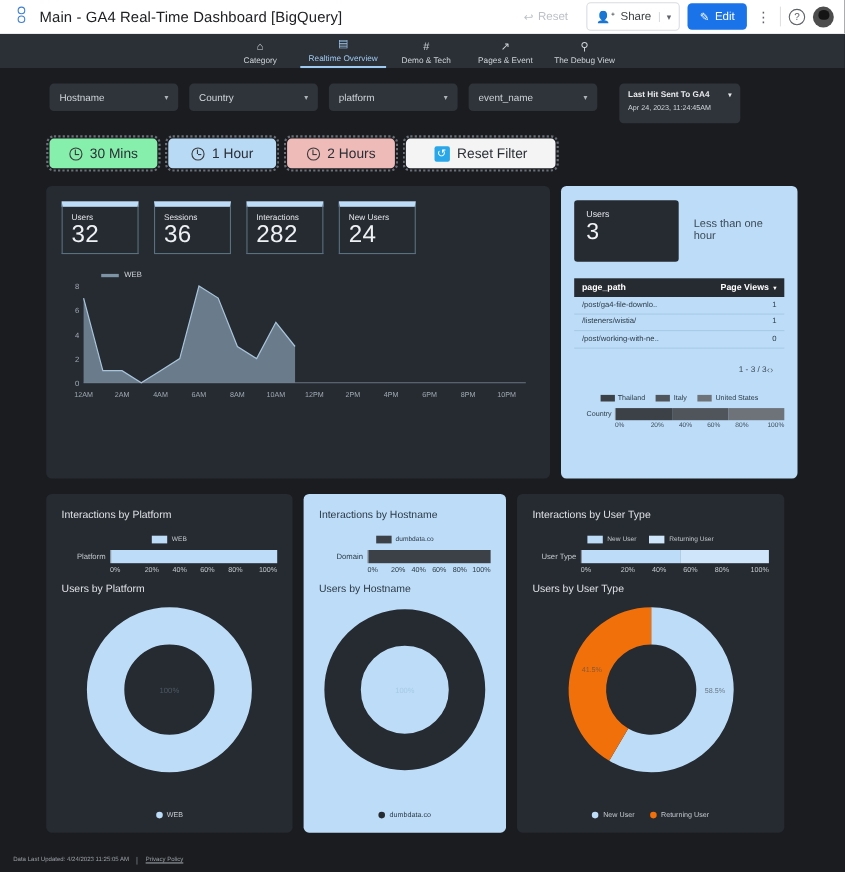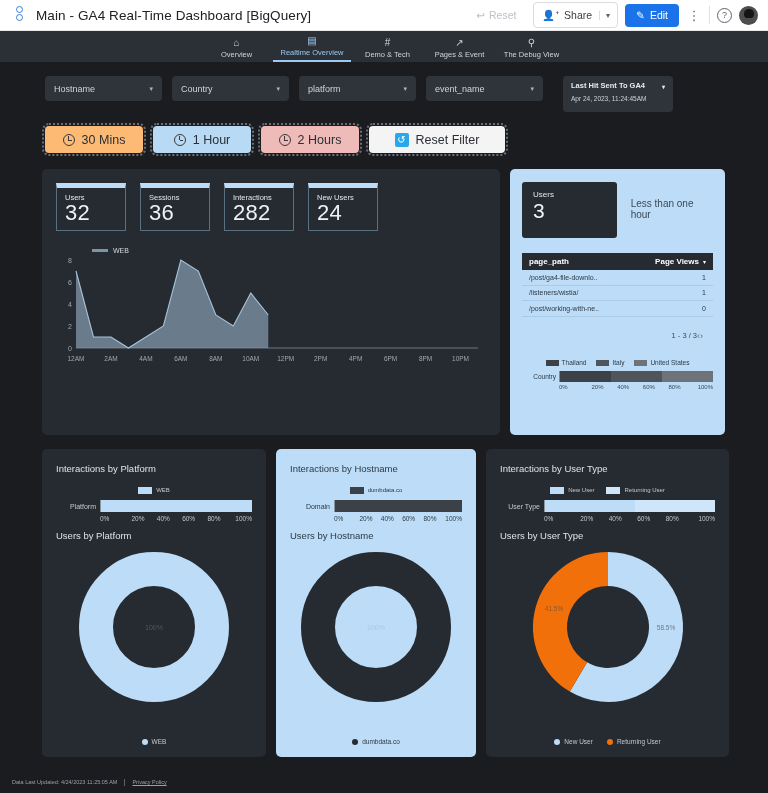--- a/index.html
+++ b/index.html
@@ -69,21 +69,21 @@
   .lasthit .lh-title { font-size: 7.5px; font-weight: bold; color: #e8eaed; display:flex; align-items:flex-end; }
   .lasthit .lh-title span.c { margin-left: auto; font-size: 6px; }
   .lasthit .lh-sub { font-size: 6.5px; color: #cfd4da; margin-top: 5px; }
 
   .time-row { display: flex; gap: 10px; padding: 14px 0 0 45px; }
   .time-chip {
     height: 27px; border-radius: 4px; display: flex; align-items: center; justify-content:center;
     gap: 7px; font-size: 12.5px; color: #2b2f36; padding: 0 13px;
     outline: 2px dotted #6b7078; outline-offset: 1px;
   }
-  .tc-30 { background: #fdba74; width: 98px; }
+  .tc-30 { background: #86efac; width: 98px; }
   .tc-1h { background: #b9daf5; width: 98px; }
   .tc-2h { background: #eebbb9; width: 98px; }
   .tc-rs { background: #f4f4f4; width: 136px; }
   .clock { width: 12px; height: 12px; border: 1.4px solid #3a3a3a; border-radius: 50%; position: relative; }
   .clock::before { content:""; position:absolute; left:4.3px; top:1.8px; width:1.3px; height:4px; background:#3a3a3a; }
   .clock::after  { content:""; position:absolute; left:4.8px; top:5.3px; width:3.2px; height:1.3px; background:#3a3a3a; }
   .resetglyph { width: 14px; height: 14px; background: #29a7e8; border-radius: 2px; color: #fff;
     font-size: 10px; display:flex; align-items:center; justify-content:center; }
 
   
@@ -133,21 +133,21 @@
   .cbar { flex: 1; height: 11px; display: flex; border-left: 1px solid #7d8b96; }
   .caxis { display: flex; margin-top: 2px; padding-left: 37px; }
   .caxis span { flex: 1; font-size: 6px; color: #3c4a57; text-align: center; }
   .caxis span:first-child { text-align: left; }
   .caxis span:last-child { text-align: right; }
 
   
   .bottom-row { display: flex; gap: 10px; padding: 14px 30px 0 42px; }
   .bcard { height: 308px; border-radius: 5px; padding: 14px 14px 0; position: relative; }
   .bcard.w1 { width: 224px; }
-  .bcard.w2 { width: 200px; }
+  .bcard.w2 { width: 184px; }
   .bcard.w3 { width: 243px; }
   .bcard .bt { font-size: 9.5px; }
   .bcard.dark .bt { color: #dfe3e7; }
   .bcard.light .bt { color: #2c3a46; }
   .hlegend { display: flex; justify-content: center; gap: 12px; margin-top: 13px; font-size: 6px; }
   .hlegend i { display:inline-block; width: 14px; height: 7px; margin-right: 4px; vertical-align: middle; }
   .hbar-row { display: flex; align-items: center; margin-top: 6px; }
   .hbar-lab { font-size: 7px; width: 44px; text-align: right; padding-right: 4px; }
   .hbar { flex: 1; height: 12px; display: flex; border-left: 1px solid #8a959e; }
   .haxis { display: flex; margin-top: 3px; padding-left: 44px; }
@@ -196,21 +196,21 @@
     <div class="icon-dots">⋮</div>
     <div class="sep-v"></div>
     <div class="icon-help">?</div>
     <div class="avatar"></div>
   </div>
 </div>
 
 <div class="navbar">
   <div class="nav-item">
     <span class="nic">⌂</span>
-    <span>Overview</span>
+    <span>Category</span>
   </div>
   <div class="nav-item active">
     <span class="nic">▤</span>
     <span>Realtime Overview</span>
   </div>
   <div class="nav-item">
     <span class="nic">#</span>
     <span>Demo &amp; Tech</span>
   </div>
   <div class="nav-item">

